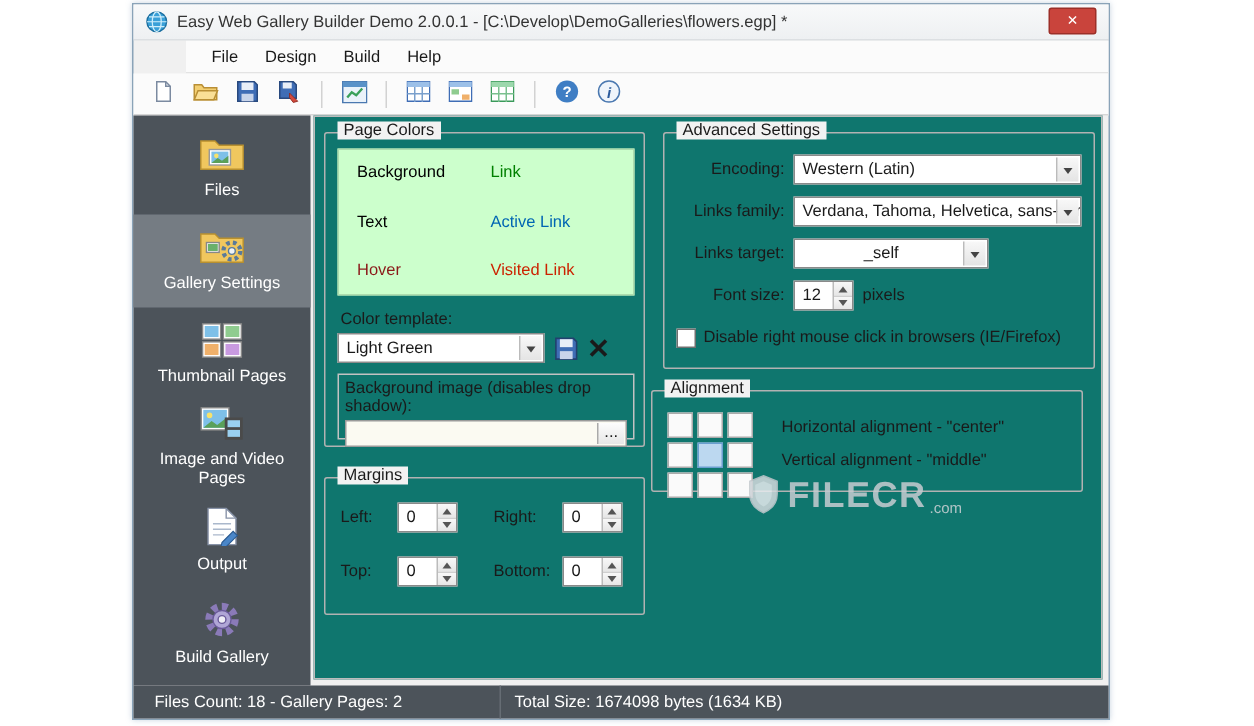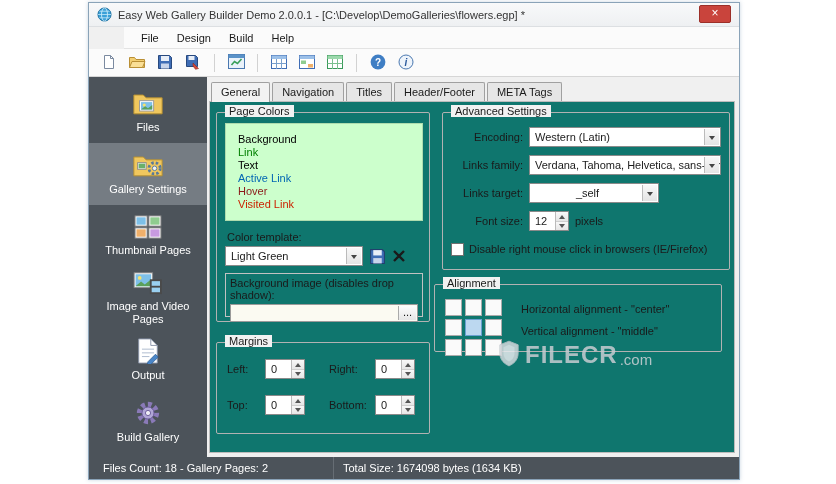--- a/index.html
+++ b/index.html
@@ -49,21 +49,21 @@
     border:1px solid #bcbcbc; position:relative; z-index:1; }
 
   
   .group { position:absolute; border:1px solid #b2b2b2; border-radius:2px; }
   .group-label { position:absolute; top:-8px; left:8px; background:#f2f2f2; padding:0 4px; }
 
   
   .g-pagecolors { left:6px; top:10px; width:214px; height:210px; }
   .preview { position:absolute; left:8px; top:10px; width:198px; height:98px;
     background:var(--preview-bg,#ccffcc); border:1px solid #aedcae;
-    display:grid; grid-template-columns:1fr; align-content:space-between;
+    display:grid; grid-template-columns:1fr 1fr; align-content:space-between;
     padding:10px 6px 10px 12px; }
   .pv-item { line-height:1; }
   .lbl-template { position:absolute; left:10px; top:118px; }
   .template-row { position:absolute; left:8px; top:132px; right:8px; height:22px; display:flex; align-items:center; gap:6px; }
   .bgimg-box { position:absolute; left:8px; top:160px; width:198px; height:44px; border:1px solid #c2c2c2; padding:3px 4px; }
   .bgimg-label { display:block; margin-bottom:3px; }
   .text-input { height:18px; background:#fbfaf2; border:1px solid #9a9a9a; position:relative; }
   .browse-btn { position:absolute; right:1px; top:1px; bottom:1px; width:18px;
     background:linear-gradient(#fdfdfd,#e6e6e6); border-left:1px solid #aaa;
     text-align:center; line-height:13px; }
@@ -108,21 +108,21 @@
   .align-grid { position:absolute; left:10px; top:14px; display:grid;
     grid-template-columns:repeat(3,17px); grid-auto-rows:17px; gap:3px; }
   .acell { background:#fafafa; border:1px solid #ababab; }
   .acell.selected { background:var(--alignment-selected,#bcd8f0); border-color:#6a9fd0; }
   .align-text1 { position:absolute; left:86px; top:18px; }
   .align-text2 { position:absolute; left:86px; top:40px; }
 
   
   .watermark { position:absolute; left:288px; top:238px; display:flex; align-items:flex-start; opacity:.85; }
   .wm-text { font-size:24px; font-weight:bold; color:#c7ccd1; letter-spacing:1px; line-height:30px; }
-  .wm-com { font-size:15px; color:#cdd2d6; align-self:flex-end; margin:0 0 2px 2px; }
+  .wm-com { font-size:10px; color:#cdd2d6; align-self:flex-end; margin:0 0 2px 2px; }
   .wm-logo { margin-right:5px; }
 
   
   .statusbar { height:22px; background:var(--statusbar-bg,#4c535a); color:#fff;
     display:flex; align-items:center; flex:0 0 auto; }
   .status-left { width:244px; padding-left:14px; flex:0 0 auto; }
   .status-sep { width:1px; height:22px; background:#666d74; flex:0 0 auto; }
   .status-right { padding-left:9px; }
 </style>
 </head>
@@ -283,27 +283,20 @@
         <span><svg width="26" height="26" viewBox="0 0 28 28">
               <circle cx="14" cy="14" r="9" fill="none" stroke="#8a7ab8" stroke-width="6" stroke-dasharray="4 3"></circle>
               <circle cx="14" cy="14" r="6.5" fill="#b0a6d6" stroke="#6a5a9a"></circle>
               <circle cx="14" cy="14" r="2.8" fill="#efeef6" stroke="#6a5a9a"></circle>
             </svg></span>
         <span class="side-label">Build Gallery</span>
       </div>
     </div>
 
     <div class="content">
-      <div class="tabs">
-        <div class="tab active">General</div>
-        <div class="tab">Navigation</div>
-        <div class="tab">Titles</div>
-        <div class="tab">Header/Footer</div>
-        <div class="tab">META Tags</div>
-      </div>
 
       <div class="panel">
 
         <div class="group g-pagecolors">
           <span class="group-label">Page Colors</span>
           <div class="preview">
             <span class="pv-item" style="color: rgb(0, 0, 0);">Background</span>
             <span class="pv-item" style="color: rgb(0, 128, 0);">Link</span>
             <span class="pv-item" style="color: rgb(0, 0, 0);">Text</span>
             <span class="pv-item" style="color: rgb(0, 102, 179);">Active Link</span>

